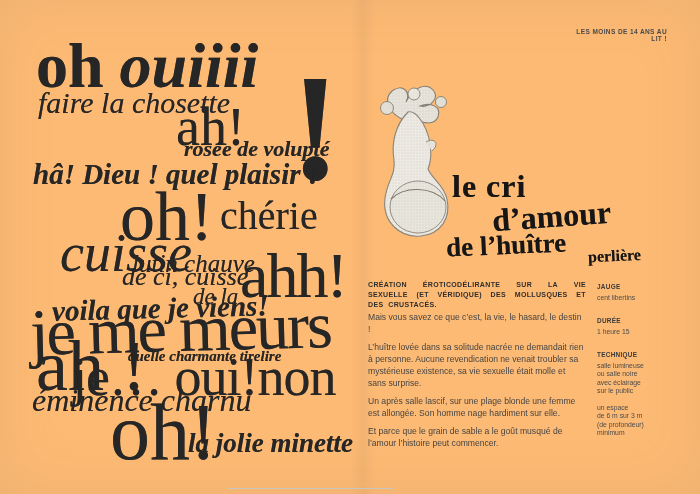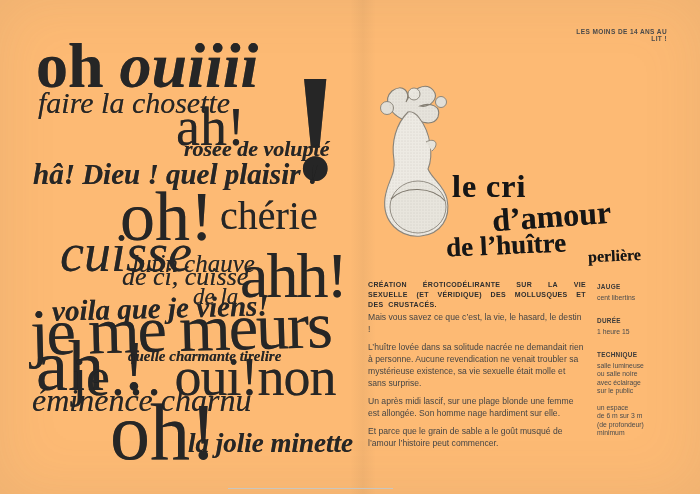--- a/index.html
+++ b/index.html
@@ -125,21 +125,21 @@
       <span class="rp-t2">d’amour</span>
       <span class="rp-t3">de l’huître</span>
       <span class="rp-t4">perlière</span>
     </div>
 
     <div class="rp-kicker">CRÉATION ÉROTICODÉLIRANTE SUR LA VIE SEXUELLE (ET VÉRIDIQUE) DES MOLLUSQUES ET DES CRUSTACÉS.</div>
 
     <div class="rp-body">
       <p>Mais vous savez ce que c’est, la vie, le hasard, le destin !</p>
       <p>L’huître lovée dans sa solitude nacrée ne demandait rien à personne. Aucune revendication ne venait troubler sa mystérieuse existence, sa vie sexuelle était molle et sans surprise.</p>
-      <p>Un après midi lascif, sur une plage blonde une femme est allongée. Son homme nage hardiment sur elle.</p>
+      <p>Un après salle lascif, sur une plage blonde une femme est allongée. Son homme nage hardiment sur elle.</p>
       <p>Et parce que le grain de sable a le goût musqué de l’amour l’histoire peut commencer.</p>
     </div>
 
     <div class="rp-sidebar">
       <div class="blk">
         <span class="hd">JAUGE</span>
         <span class="ln">cent libertins</span>
       </div>
       <div class="blk">
         <span class="hd">DURÉE</span>

